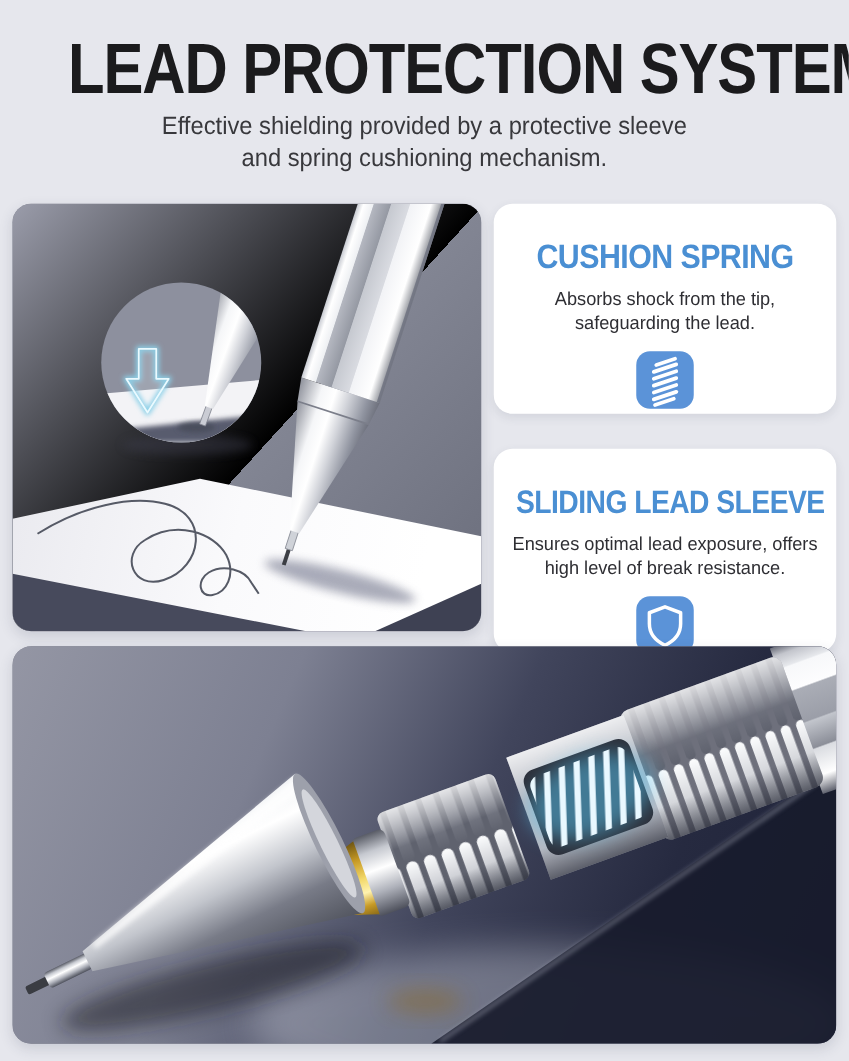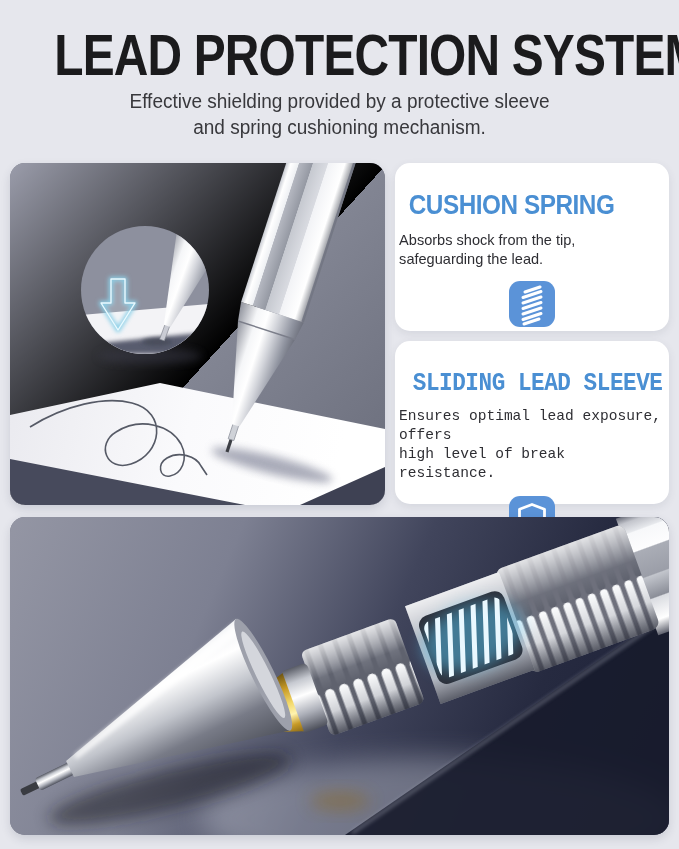--- a/index.html
+++ b/index.html
@@ -33,24 +33,24 @@
   }
   .panel-left{left:10px;top:163px;width:375px;height:342px;}
   .panel-bottom{left:10px;top:517px;width:659px;height:318px;}
   .photo-panel svg{display:block;}
 
   
   .cards{position:absolute;left:395px;top:163px;width:274px;}
   .card{
     position:absolute;left:0;width:274px;background:#ffffff;border-radius:15px;
     box-shadow:0 3px 8px rgba(60,64,90,.10);
-    text-align:left;
+    text-align:center;
   }
   .card1{top:0;height:168px;}
-  .card2{top:178px;height:163px;font-family:Liberation Mono, monospace;}
+  .card2{top:196px;height:163px;}
   .card-title{
     margin-top:27px;font-size:27px;font-weight:bold;color:#4a8fd3;
     letter-spacing:-0.5px;white-space:nowrap;
     transform:scaleX(0.9);transform-origin:50% 50%;
   }
   .card2 .card-title{font-size:26px;transform:scaleX(0.87);}
   .card-desc{
     margin-top:9px;font-size:15px;line-height:19px;color:#2e2e33;
     transform:scaleX(0.97);transform-origin:50% 50%;
   }

